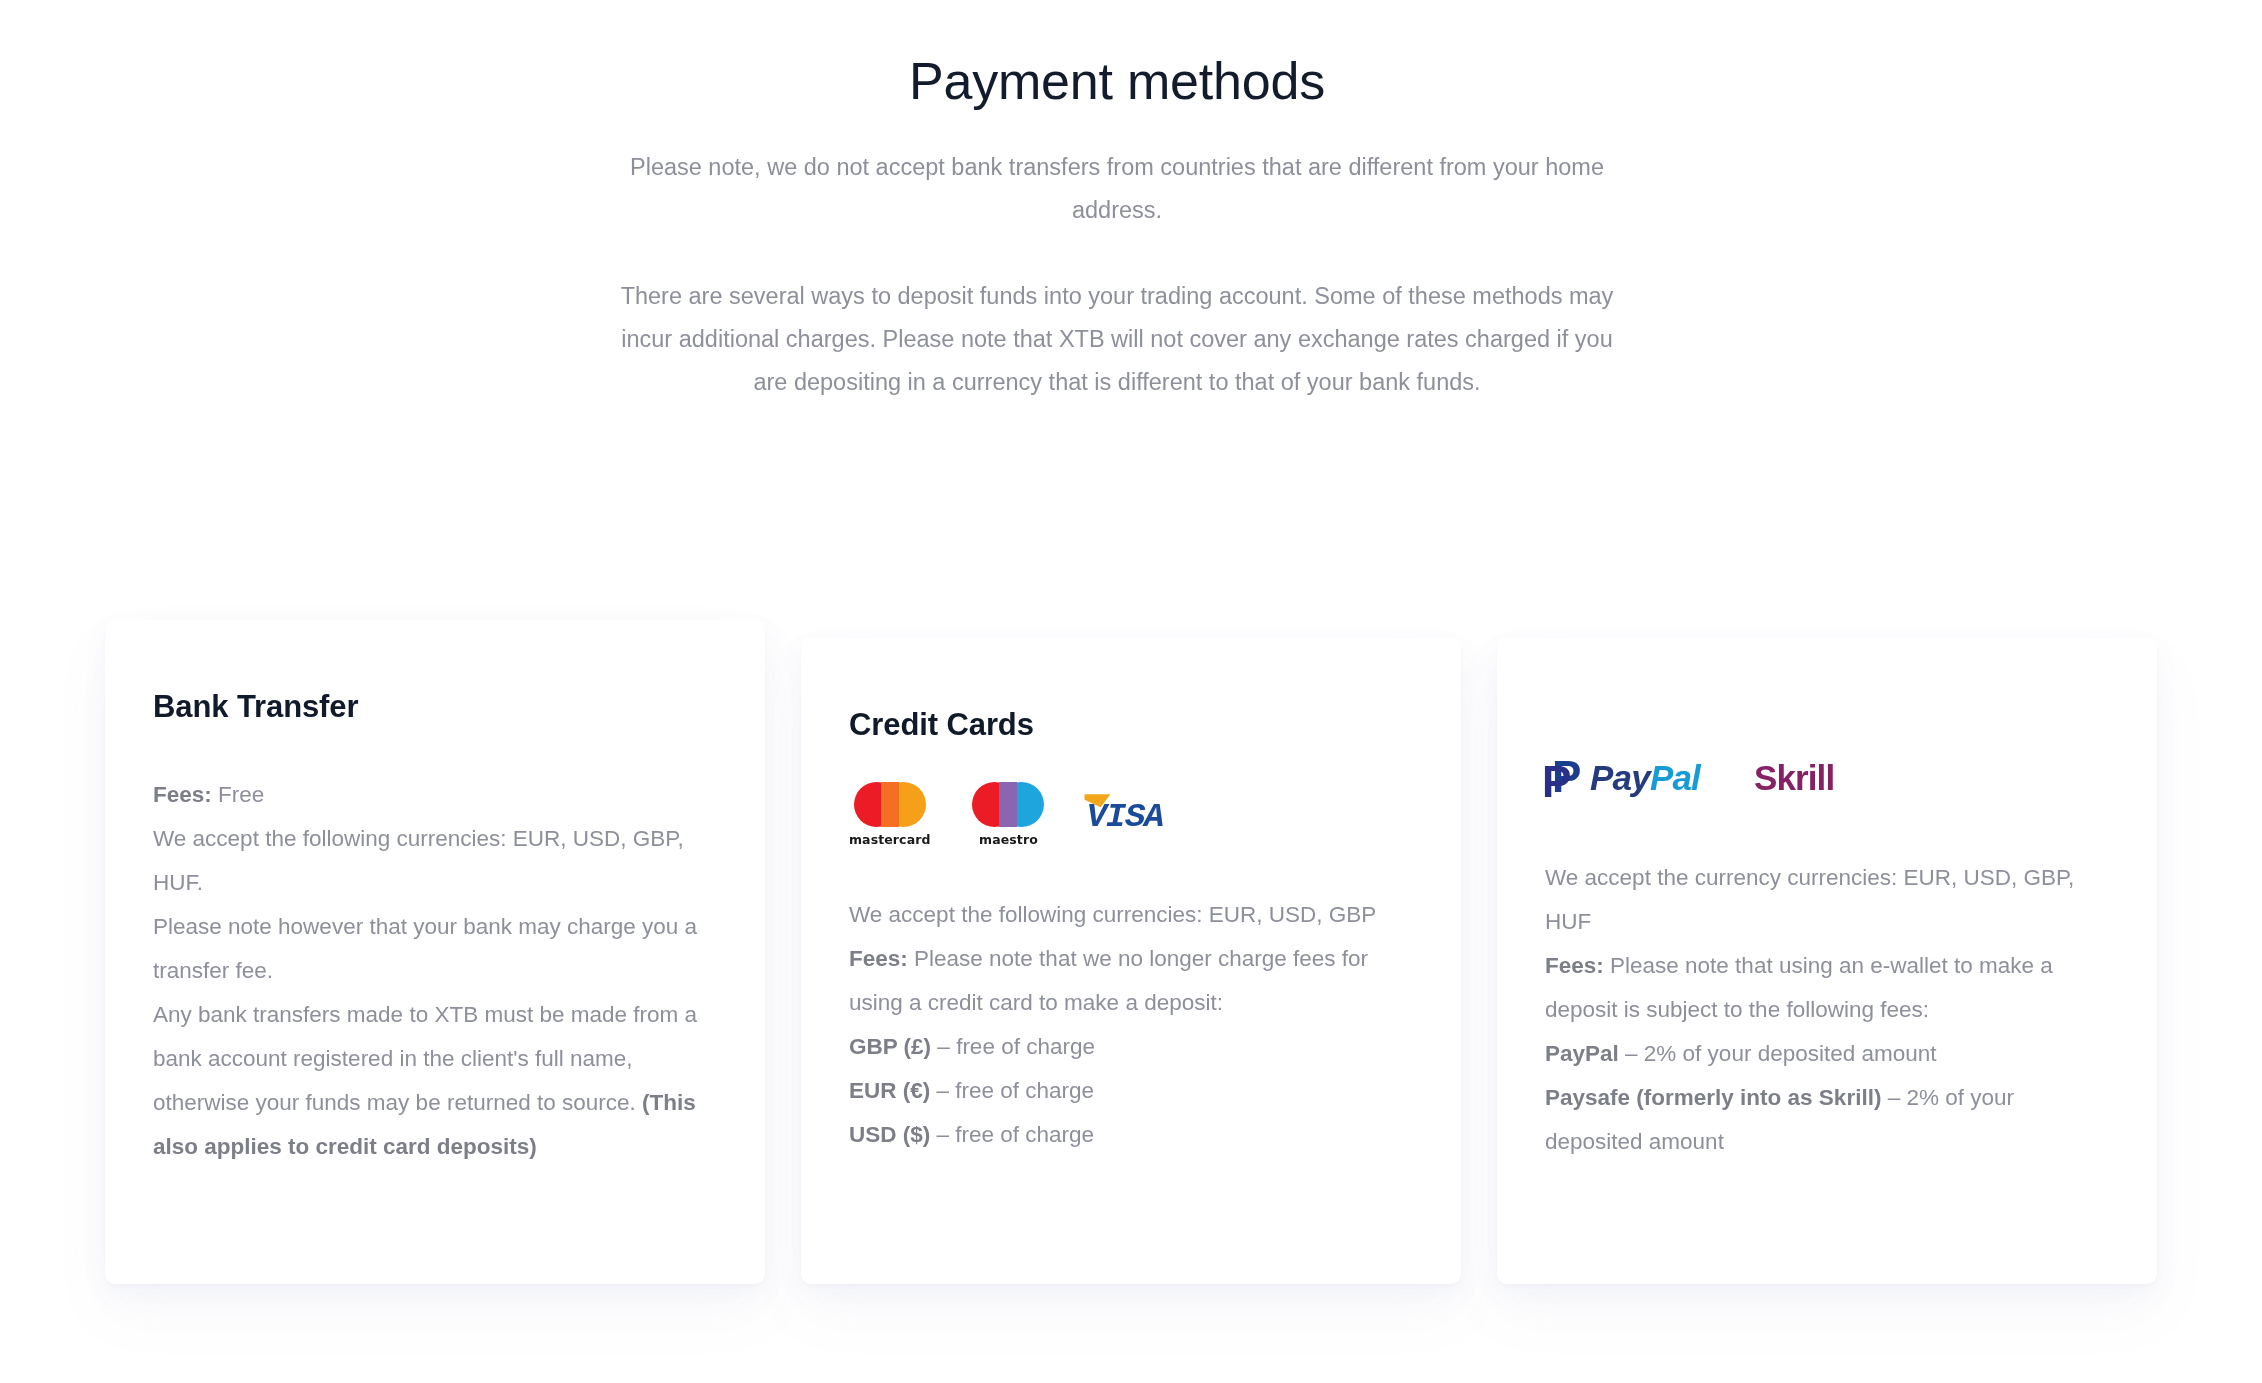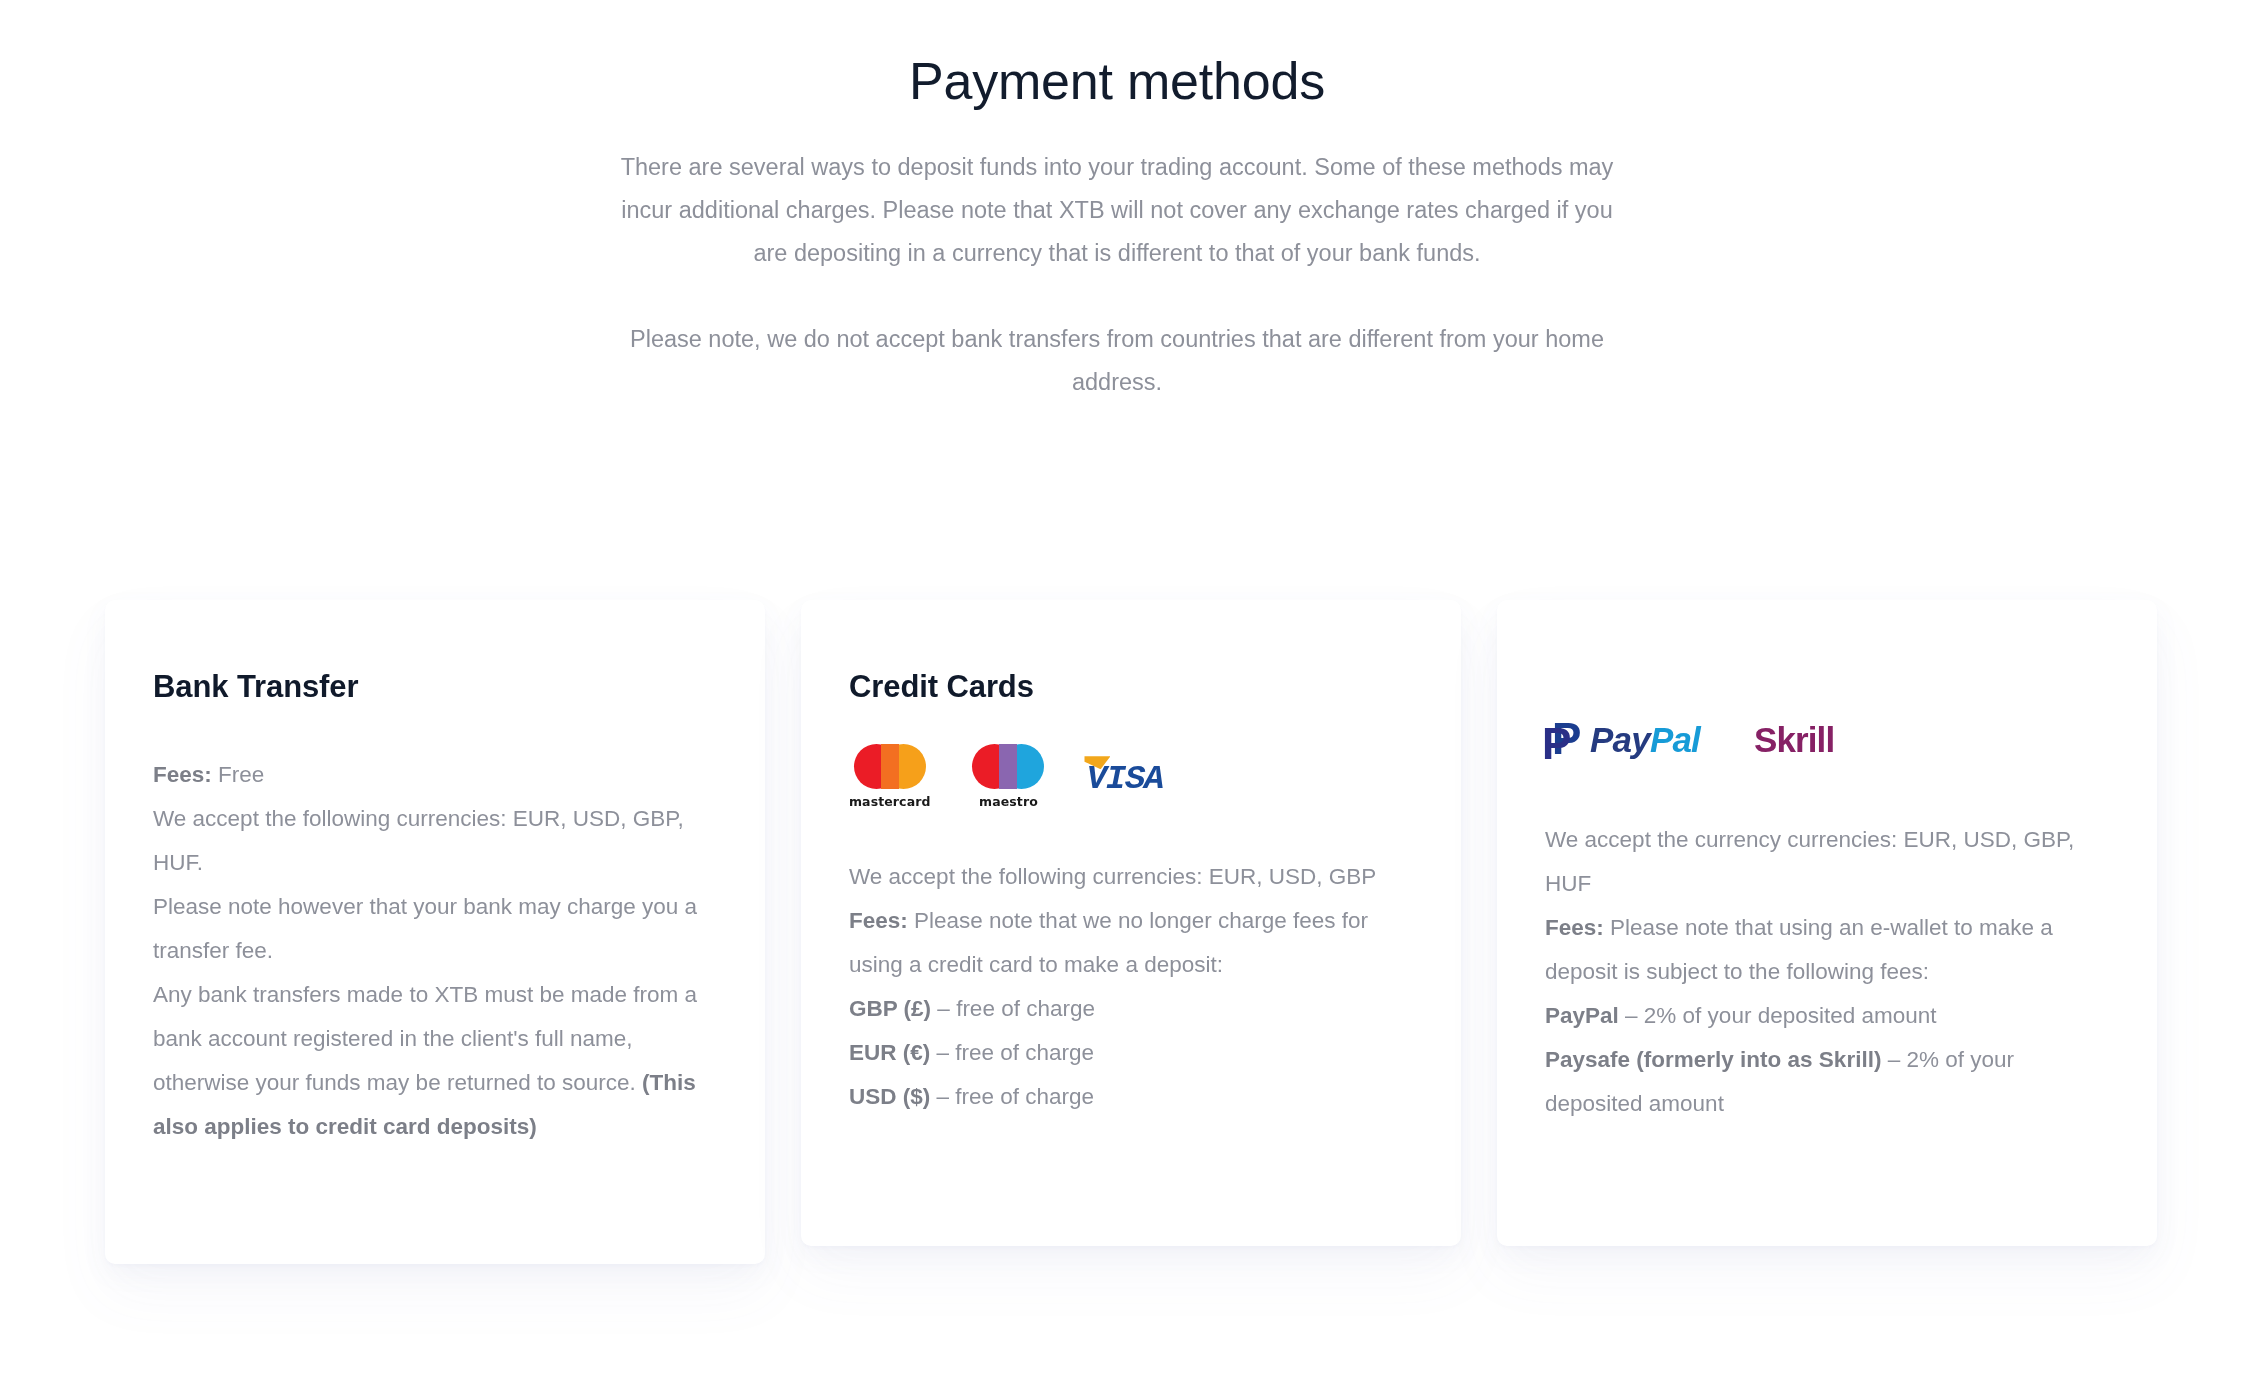--- a/index.html
+++ b/index.html
@@ -46,26 +46,26 @@
     line-height: 43px;
     color: #8d909a;
     font-weight: 400;
   }
 
   .intro p + p { margin-top: 43px; }
 
   
   .cards-row {
     position: absolute;
-    top: 600px;
+    top: 620px;
     left: 0;
     width: 2262px;
     display: flex;
     justify-content: center;
-    align-items: flex-start;
+    align-items: flex-end;
     gap: 36px;
   }
 
   .card {
     position: relative;
     width: 660px;
     background: #ffffff;
     border-radius: 10px;
     padding: 68px 48px 54px 48px;
     box-shadow: 0 2px 3px rgba(115,120,175,0.035),
@@ -229,22 +229,22 @@
 </style>
 </head>
 <body>
 
 <div class="page">
 
   <div class="header">
     <h1 class="page-title">Payment methods</h1>
 
     <div class="intro">
+      <p>Please note, we do not accept bank transfers from countries that are different from your home address.</p>
       <p>There are several ways to deposit funds into your trading account. Some of these methods may incur additional charges. Please note that XTB will not cover any exchange rates charged if you are depositing in a currency that is different to that of your bank funds.</p>
-      <p>Please note, we do not accept bank transfers from countries that are different from your home address.</p>
     </div>
   </div>
 
   <div class="cards-row">
 
     <div class="card card--bank">
       <h2 class="card-title">Bank Transfer</h2>
       <div class="card-body">
         <span class="ln"><b>Fees:</b><span> Free</span></span>
         <span class="ln">We accept the following currencies: EUR, USD, GBP, HUF.</span>

